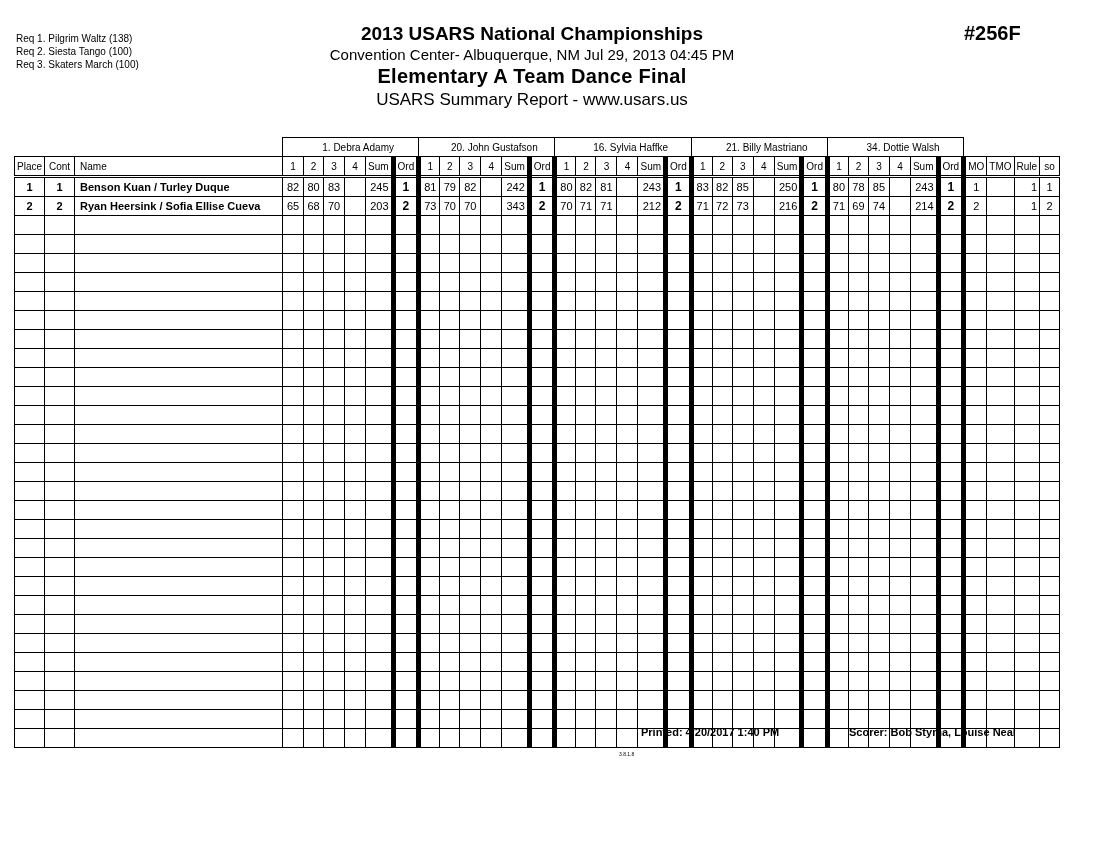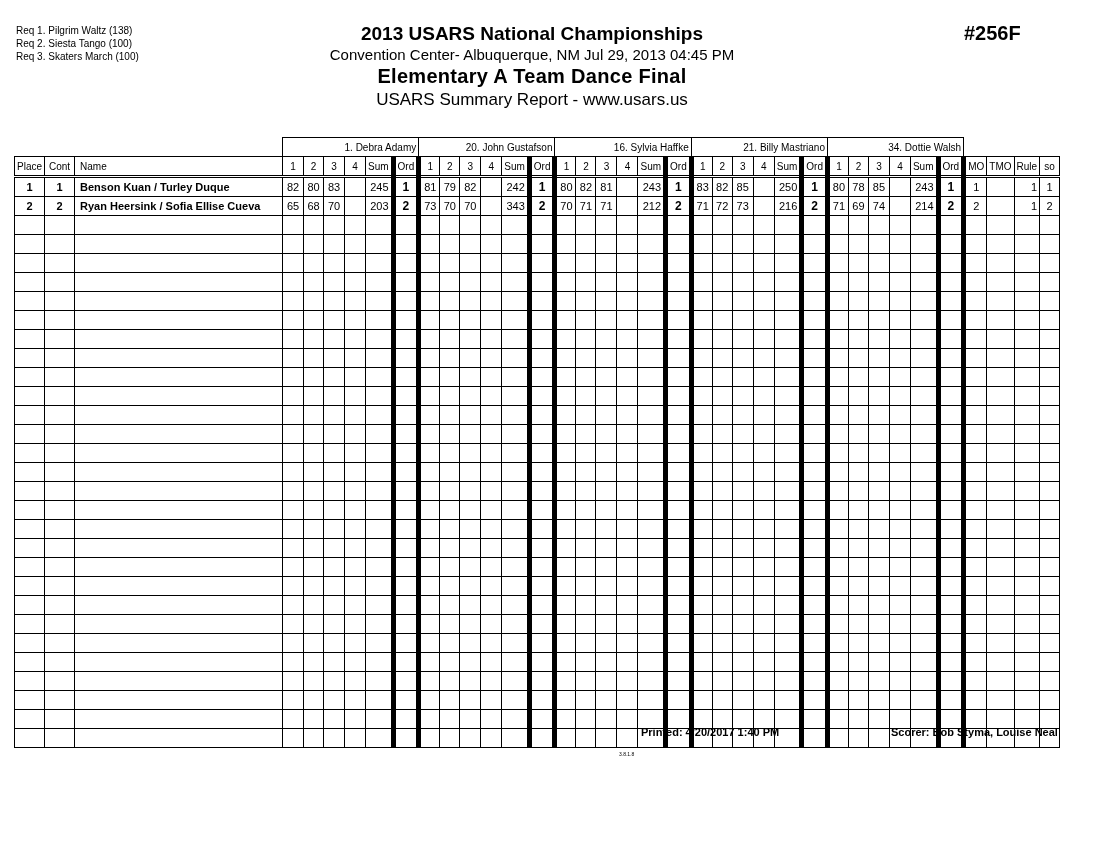--- a/index.html
+++ b/index.html
@@ -1,27 +1,27 @@
 <!DOCTYPE html>
 <html><head>
 <meta charset="utf-8">
 <style>
   body { margin:0; background:#fff; font-family:"Liberation Sans", sans-serif; color:#000; }
   .page { position:relative; width:1100px; height:850px; background:#fff; }
-  .reqs { position:absolute; left:16px; top:24px; font-size:10px; line-height:13px; }
+  .reqs { position:absolute; left:16px; top:32px; font-size:10px; line-height:13px; }
   .title { position:absolute; left:0; width:1060px; text-align:center; top:22px; }
   .t1 { font-size:19px; font-weight:bold; line-height:24px; margin-left:4px; }
   .t2 { font-size:15px; line-height:17px; margin-left:4px; }
   .t3 { font-size:20px; font-weight:bold; line-height:26px; margin-left:4px; letter-spacing:0.3px; }
   .t4 { font-size:17px; line-height:22px; margin-left:4px; }
   .evno { position:absolute; left:964px; top:22px; font-size:20px; font-weight:bold; }
   table.grid { position:absolute; left:14px; top:137px; border-collapse:collapse; table-layout:fixed; font-size:10px; }
   table.grid td { border:1px solid #000; height:18px; padding:0 2px; text-align:center; white-space:nowrap; overflow:hidden; }
   table.grid td.nb { border:none; }
-  table.grid td.judge { text-align:right; padding-left:17px; border-bottom:none; height:18px; }
+  table.grid td.judge { text-align:center; padding-left:17px; border-bottom:none; height:18px; }
   table.grid tr.hdr td { height:18px; border-bottom:3px double #000; }
   table.grid td.name { text-align:left; padding-left:5px; }
   table.grid td.bold { font-weight:bold; font-size:11px; }
   table.grid td.num { text-align:right; padding-right:2px; font-size:11px; }
   table.grid td.thick-r { border-right:5px solid #000; }
   table.grid td.ord { font-weight:bold; font-size:12px; }
   table.grid td.val { font-size:11px; }
   .footer { position:absolute; top:726px; font-size:11px;font-weight:bold; }
   .ver { position:absolute; left:619px; top:751px; font-size:5px; }
 </style>
@@ -1300,14 +1300,14 @@
           <td class="val"></td>
           <td class="val"></td>
           <td class="num"></td>
           <td class="val"></td>
         </tr>
       </tbody>
   </table>
 
   <div class="ver">3.8.1.8</div>
   <div class="footer" style="left:641px;">Printed:  4/20/2017  1:40 PM</div>
-  <div class="footer" style="left:849px;margin-left:42px;">Scorer:   Bob Styma, Louise Neal</div>
+  <div class="footer" style="left:849px;">Scorer:   Bob Styma, Louise Neal</div>
 </div>
 
 </body></html>

